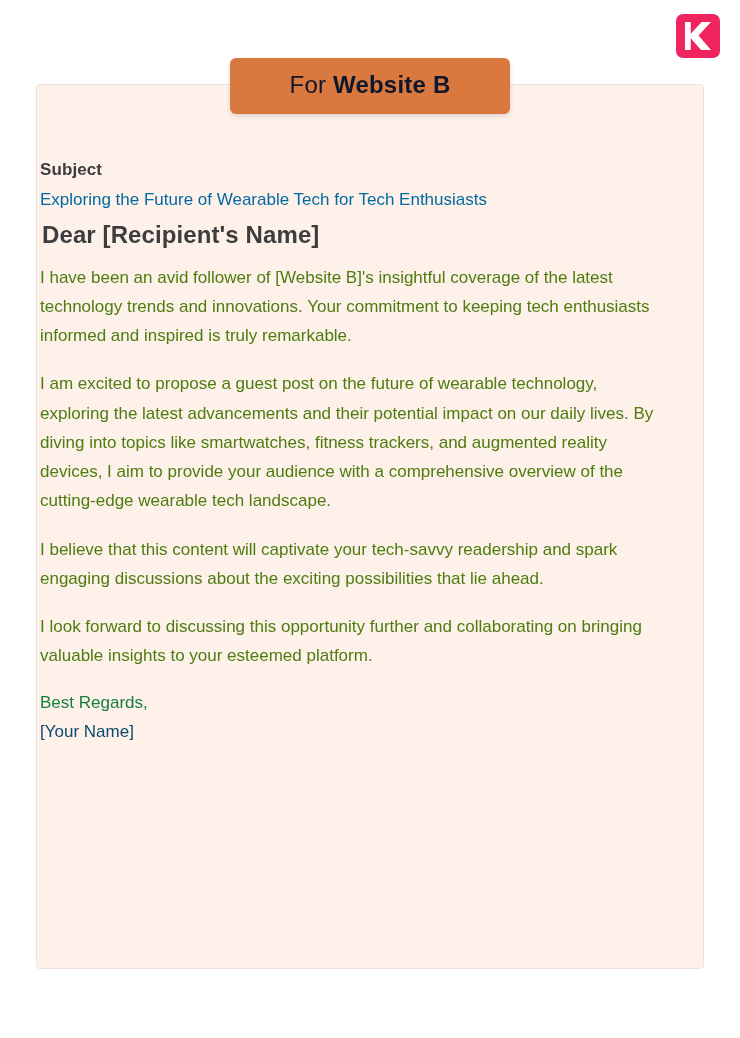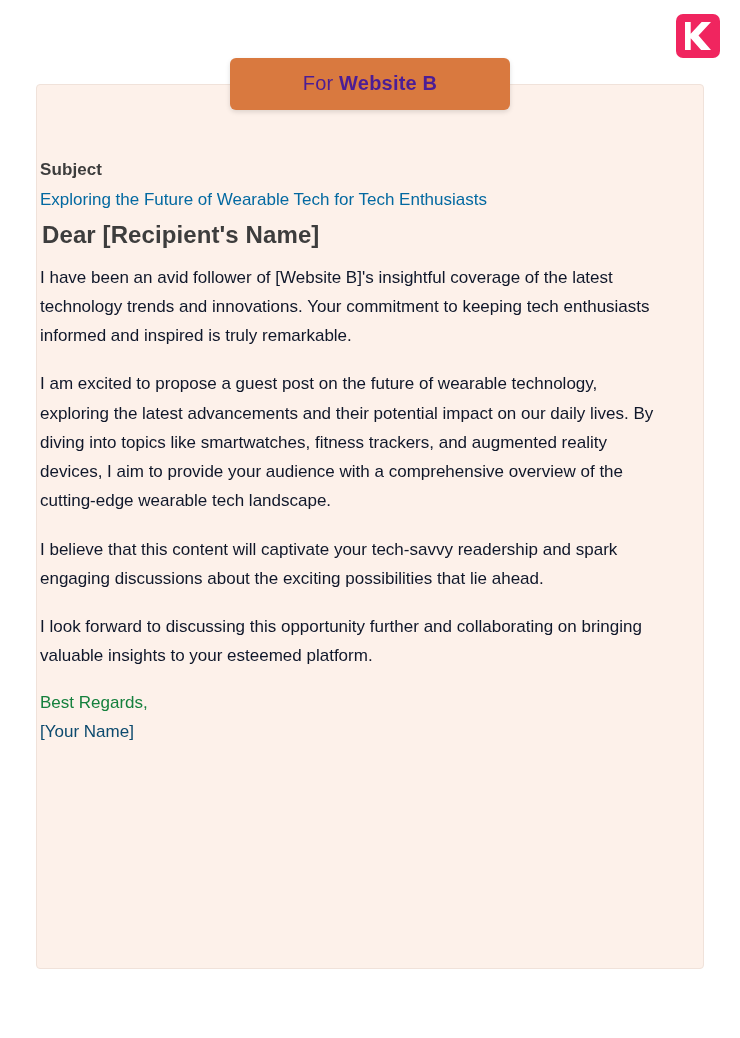--- a/index.html
+++ b/index.html
@@ -62,22 +62,22 @@
     top: 58px;
     min-width: 280px;
     padding: 14px 30px 16px;
     background: #d9793f;
     border-radius: 6px;
     box-shadow: 0 2px 5px rgba(0,0,0,0.13);
     text-align: center;
     box-sizing: border-box;
   }
   .banner-text {
-    color: #4c1d95;
-    font-size: 20px;
+    color: #0f172a;
+    font-size: 24px;
     line-height: 1.1;
     letter-spacing: 0.2px;
     white-space: nowrap;
   }
   .banner-text .strong {
     font-weight: bold;
   }
 
   
   .content {
@@ -101,21 +101,21 @@
   }
   .salutation {
     font-size: 24px;
     font-weight: bold;
     color: #3d3d3d;
     margin: 0 0 14px 2px;
     letter-spacing: 0.1px;
   }
   .para {
     font-size: 17px;
-    color: #0f172a;
+    color: #4d7c0f;
     line-height: 1.72;
     margin: 0 0 19px 0;
     max-width: 628px;
   }
   .signoff {
     font-size: 17px;
     color: #15803d;
     line-height: 1.7;
     margin: 0;
   }

